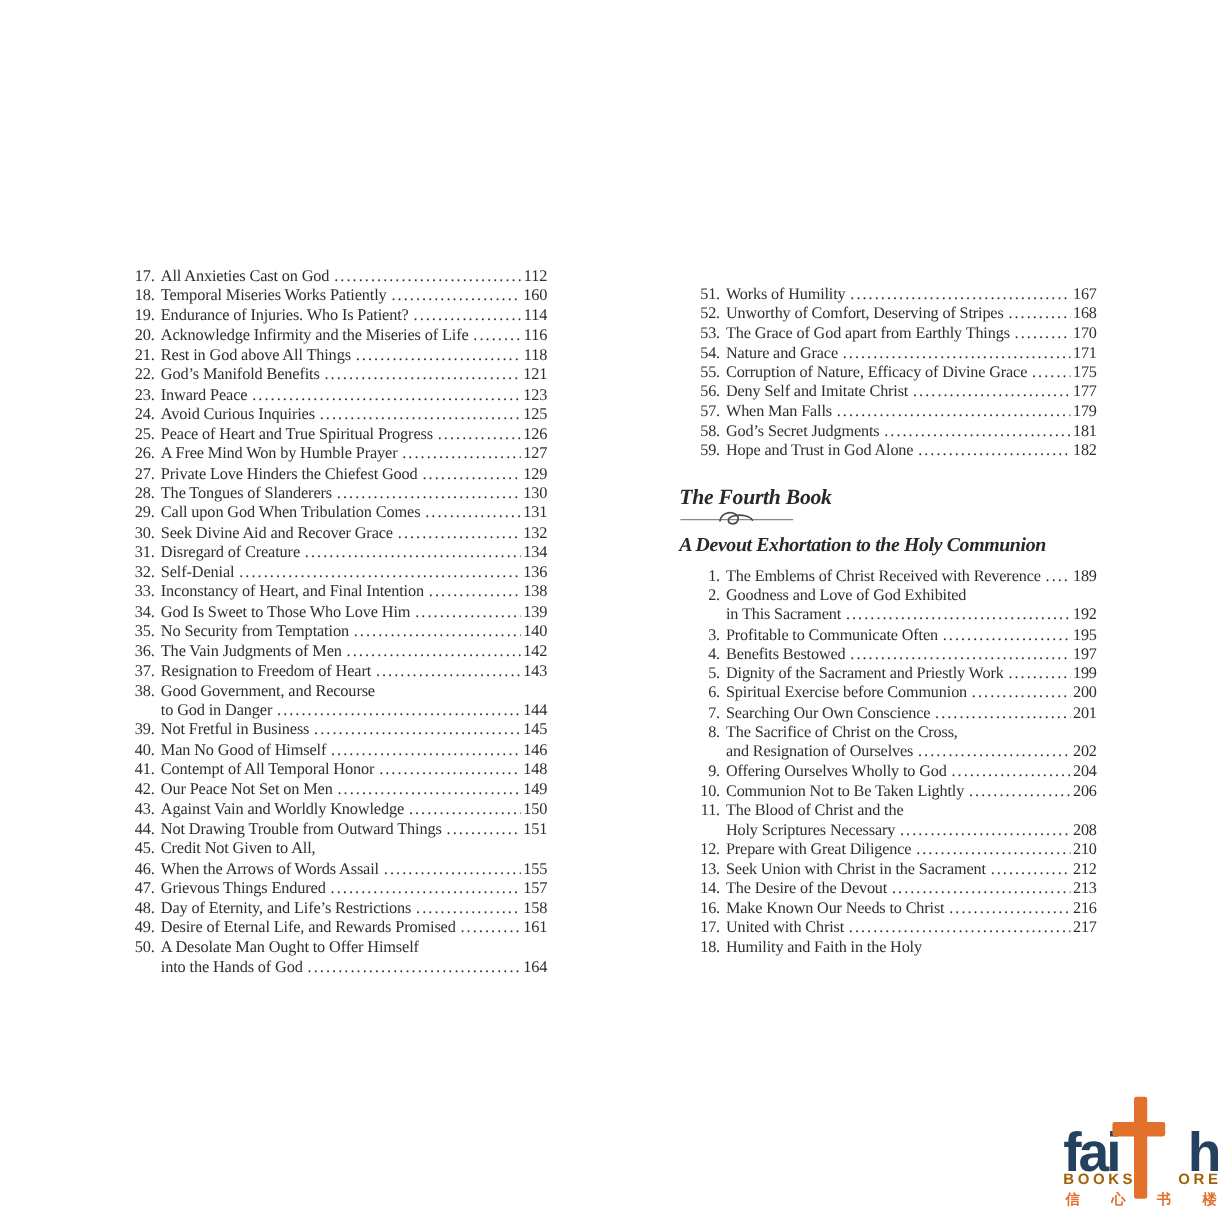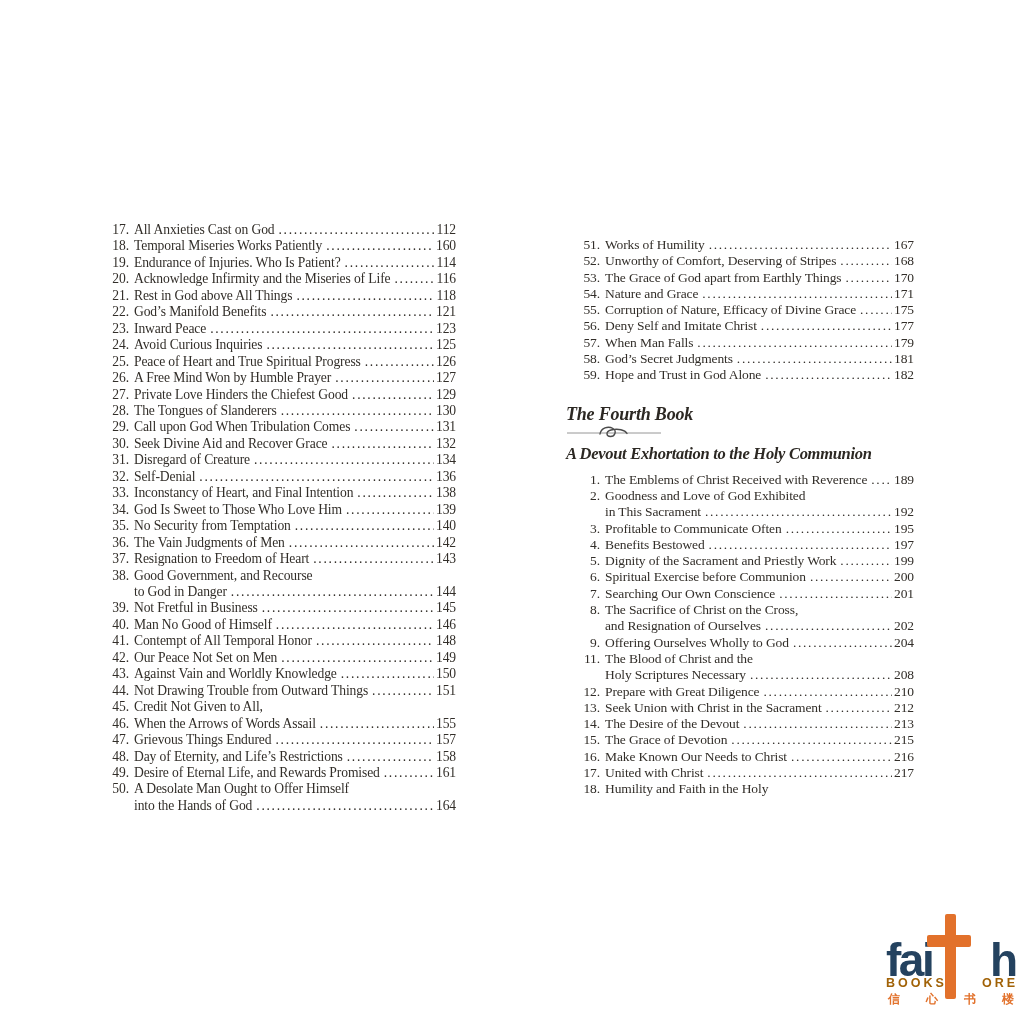--- a/index.html
+++ b/index.html
@@ -388,20 +388,26 @@
         <span class="t-dots"></span>
         <span class="t-pg">202</span>
       </div>
       <div class="t-row">
         <span class="t-num">9.</span>
         <span class="t-title">Offering Ourselves Wholly to God</span>
         <span class="t-dots"></span>
         <span class="t-pg">204</span>
       </div>
       <div class="t-row">
+        <span class="t-num">10.</span>
+        <span class="t-title">Communion Not to Be Taken Lightly</span>
+        <span class="t-dots"></span>
+        <span class="t-pg">206</span>
+      </div>
+      <div class="t-row">
         <span class="t-num">11.</span>
         <span class="t-title">The Blood of Christ and the</span>
       </div>
       <div class="t-row">
         <span class="t-num"></span>
         <span class="t-title">Holy Scriptures Necessary</span>
         <span class="t-dots"></span>
         <span class="t-pg">208</span>
       </div>
       <div class="t-row">
@@ -414,26 +420,20 @@
         <span class="t-num">13.</span>
         <span class="t-title">Seek Union with Christ in the Sacrament</span>
         <span class="t-dots"></span>
         <span class="t-pg">212</span>
       </div>
       <div class="t-row">
         <span class="t-num">14.</span>
         <span class="t-title">The Desire of the Devout</span>
         <span class="t-dots"></span>
         <span class="t-pg">213</span>
-      </div>
-      <div class="t-row">
-        <span class="t-num">15.</span>
-        <span class="t-title">The Grace of Devotion</span>
-        <span class="t-dots"></span>
-        <span class="t-pg">215</span>
       </div>
       <div class="t-row">
         <span class="t-num">16.</span>
         <span class="t-title">Make Known Our Needs to Christ</span>
         <span class="t-dots"></span>
         <span class="t-pg">216</span>
       </div>
       <div class="t-row">
         <span class="t-num">17.</span>
         <span class="t-title">United with Christ</span>

